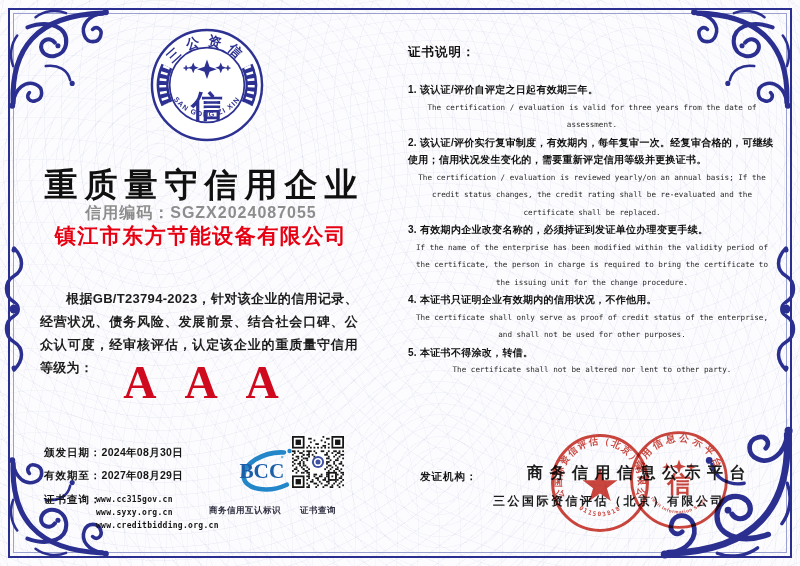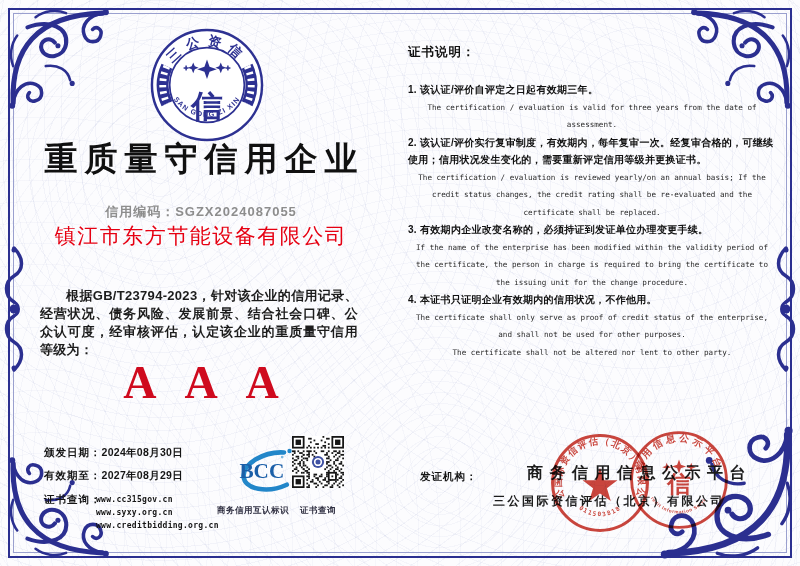--- a/index.html
+++ b/index.html
@@ -23,46 +23,46 @@
   .corner.tl{left:5px;top:5px;}
   .corner.tr{right:5px;top:5px;transform:scaleX(-1);}
   .corner.bl{left:5px;bottom:5px;transform:scaleY(-1);}
   .corner.br{right:2px;bottom:2px;width:148px;height:148px;transform:scale(-1,-1);}
   .edge-orn{position:absolute;width:26px;height:132px;}
   .edge-orn.left{left:1px;top:243px;}
   .edge-orn.right{right:1px;top:243px;transform:scaleX(-1);}
 
   .logo{position:absolute;left:148px;top:26px;width:118px;height:118px;}
 
-  .title{position:absolute;left:34px;top:137px;width:334px;text-align:center;
+  .title{position:absolute;left:34px;top:163px;width:334px;text-align:center;
     font-family:"Liberation Serif","DejaVu Serif",serif;
     font-weight:700;font-size:33px;letter-spacing:7px;text-indent:7px;color:#101010;white-space:nowrap;}
   .credit-line{position:absolute;left:36px;top:203px;width:330px;text-align:center;
-    font-size:13px;font-weight:700;color:#8d8d8d;letter-spacing:1px;}
+    font-size:16px;font-weight:700;color:#8d8d8d;letter-spacing:1px;}
   .company{position:absolute;left:36px;top:222px;width:330px;text-align:center;
-    font-size:21px;font-weight:400;color:#e60012;letter-spacing:1.5px;white-space:nowrap;}
+    font-size:21px;font-weight:700;color:#e60012;letter-spacing:1.5px;white-space:nowrap;}
   .uscc-line{position:absolute;left:36px;top:262px;width:330px;text-align:center;
     font-size:11px;font-weight:700;color:#8d8d8d;letter-spacing:.5px;}
   .body-par{position:absolute;left:40px;top:287px;width:318px;
-    font-size:13px;font-weight:700;color:#1c1c1c;line-height:18px;
+    font-size:13px;font-weight:700;color:#1c1c1c;line-height:23px;
     text-align:justify;text-indent:2em;letter-spacing:.3px;}
   .rating{position:absolute;left:36px;top:356px;width:330px;text-align:center;
     font-family:"Liberation Serif","DejaVu Serif",serif;
     font-size:46px;font-weight:700;color:#cf0a1e;letter-spacing:28px;text-indent:28px;white-space:nowrap;}
 
   .info-row{position:absolute;left:44px;white-space:nowrap;font-size:10.5px;font-weight:700;color:#151515;}
   .info-row .lbl{letter-spacing:1px;}
   .info-row .val{letter-spacing:.3px;}
   .url-list{position:absolute;left:96px;top:493px;font-size:8px;font-weight:700;color:#151515;
     font-family:"DejaVu Sans Mono","Liberation Mono",monospace;line-height:13px;letter-spacing:.3px;}
   .bcc-logo{position:absolute;left:221px;top:446px;width:78px;height:48px;}
   .qr{position:absolute;left:292px;top:436px;width:52px;height:52px;}
   .small-cap{position:absolute;top:505px;font-size:8.5px;font-weight:700;color:#2e2e40;
     letter-spacing:.5px;text-align:center;}
-  .cap-bcc{left:201px;width:104px;}
+  .cap-bcc{left:193px;width:104px;}
   .cap-qr{left:286px;width:64px;}
 
   .explain{position:absolute;left:408px;top:36px;width:368px;color:#111;margin-top:8px;}
   .explain .head{font-size:12.5px;font-weight:700;letter-spacing:1px;margin:0 0 20px 0;}
   .explain .zh{font-size:10px;font-weight:700;line-height:17.5px;letter-spacing:.3px;margin:0;}
   .explain .en{font-size:7.6px;font-weight:500;line-height:17.5px;color:#2a2a2a;margin:0;
     font-family:"DejaVu Sans Mono","Liberation Mono",monospace;letter-spacing:0;text-align:center;}
   .issuer-label{position:absolute;left:420px;top:470px;font-size:10.5px;font-weight:700;
     color:#151515;letter-spacing:1px;}
   .issuer-1{position:absolute;left:527px;top:463px;font-size:16px;font-weight:700;color:#1c1c1c;
@@ -364,20 +364,21 @@
   <div class="explain">
     <p class="head">证书说明：</p>
     <p class="zh">1. 该认证/评价自评定之日起有效期三年。</p>
     <p class="en">The certification / evaluation is valid for three years from the date of assessment.</p>
     <p class="zh">2. 该认证/评价实行复审制度，有效期内，每年复审一次。经复审合格的，可继续使用；信用状况发生变化的，需要重新评定信用等级并更换证书。</p>
     <p class="en">The certification / evaluation is reviewed yearly/on an annual basis; If the credit status changes, the credit rating shall be re-evaluated and the certificate shall be replaced.</p>
     <p class="zh">3. 有效期内企业改变名称的，必须持证到发证单位办理变更手续。</p>
     <p class="en">If the name of the enterprise has been modified within the validity period of the certificate, the person in charge is required to bring the certificate to the issuing unit for the change procedure.</p>
     <p class="zh">4. 本证书只证明企业有效期内的信用状况，不作他用。</p>
     <p class="en">The certificate shall only serve as proof of credit status of the enterprise, and shall not be used for other purposes.</p>
+    <p class="zh">5. 本证书不得涂改，转借。</p>
     <p class="en">The certificate shall not be altered nor lent to other party.</p>
   </div>
 
   <div class="issuer-label">发证机构：</div>
   <div class="issuer-1">商务信用信息公示平台</div>
   <div class="issuer-2">三公国际资信评估（北京）有限公司</div>
 
   <svg class="seal left" viewBox="0 0 100 100">
     <defs>
       <path id="ls-ring" d="M14.3,63 A38,38 0 1 1 85.7,63"></path>

